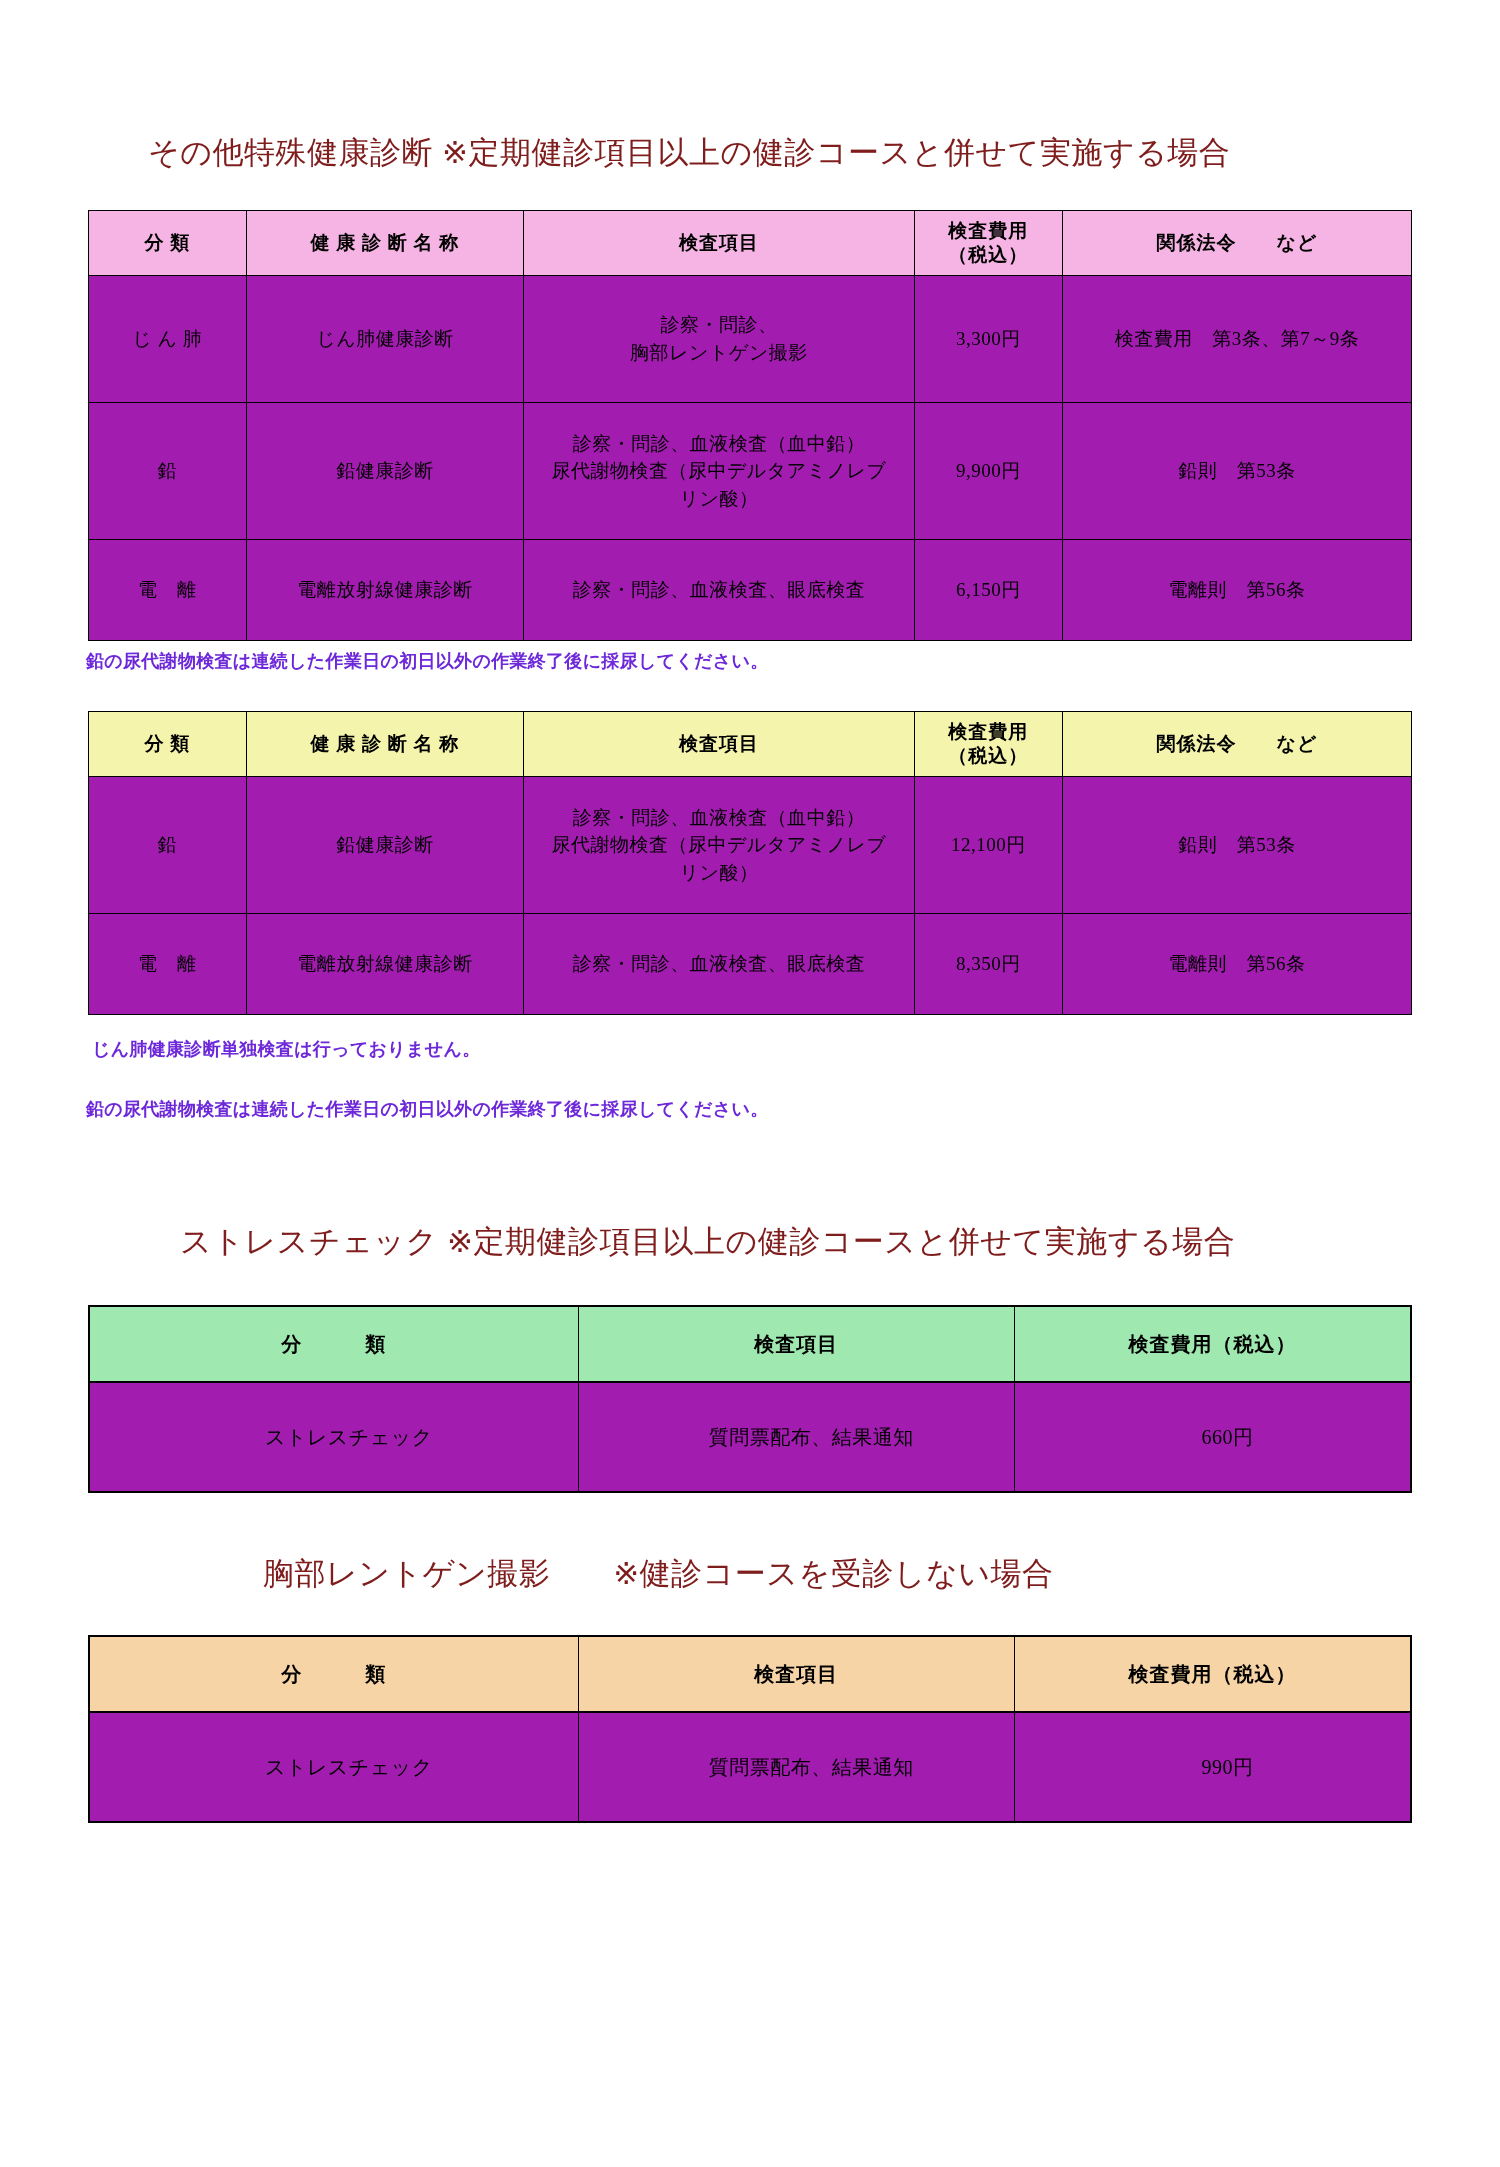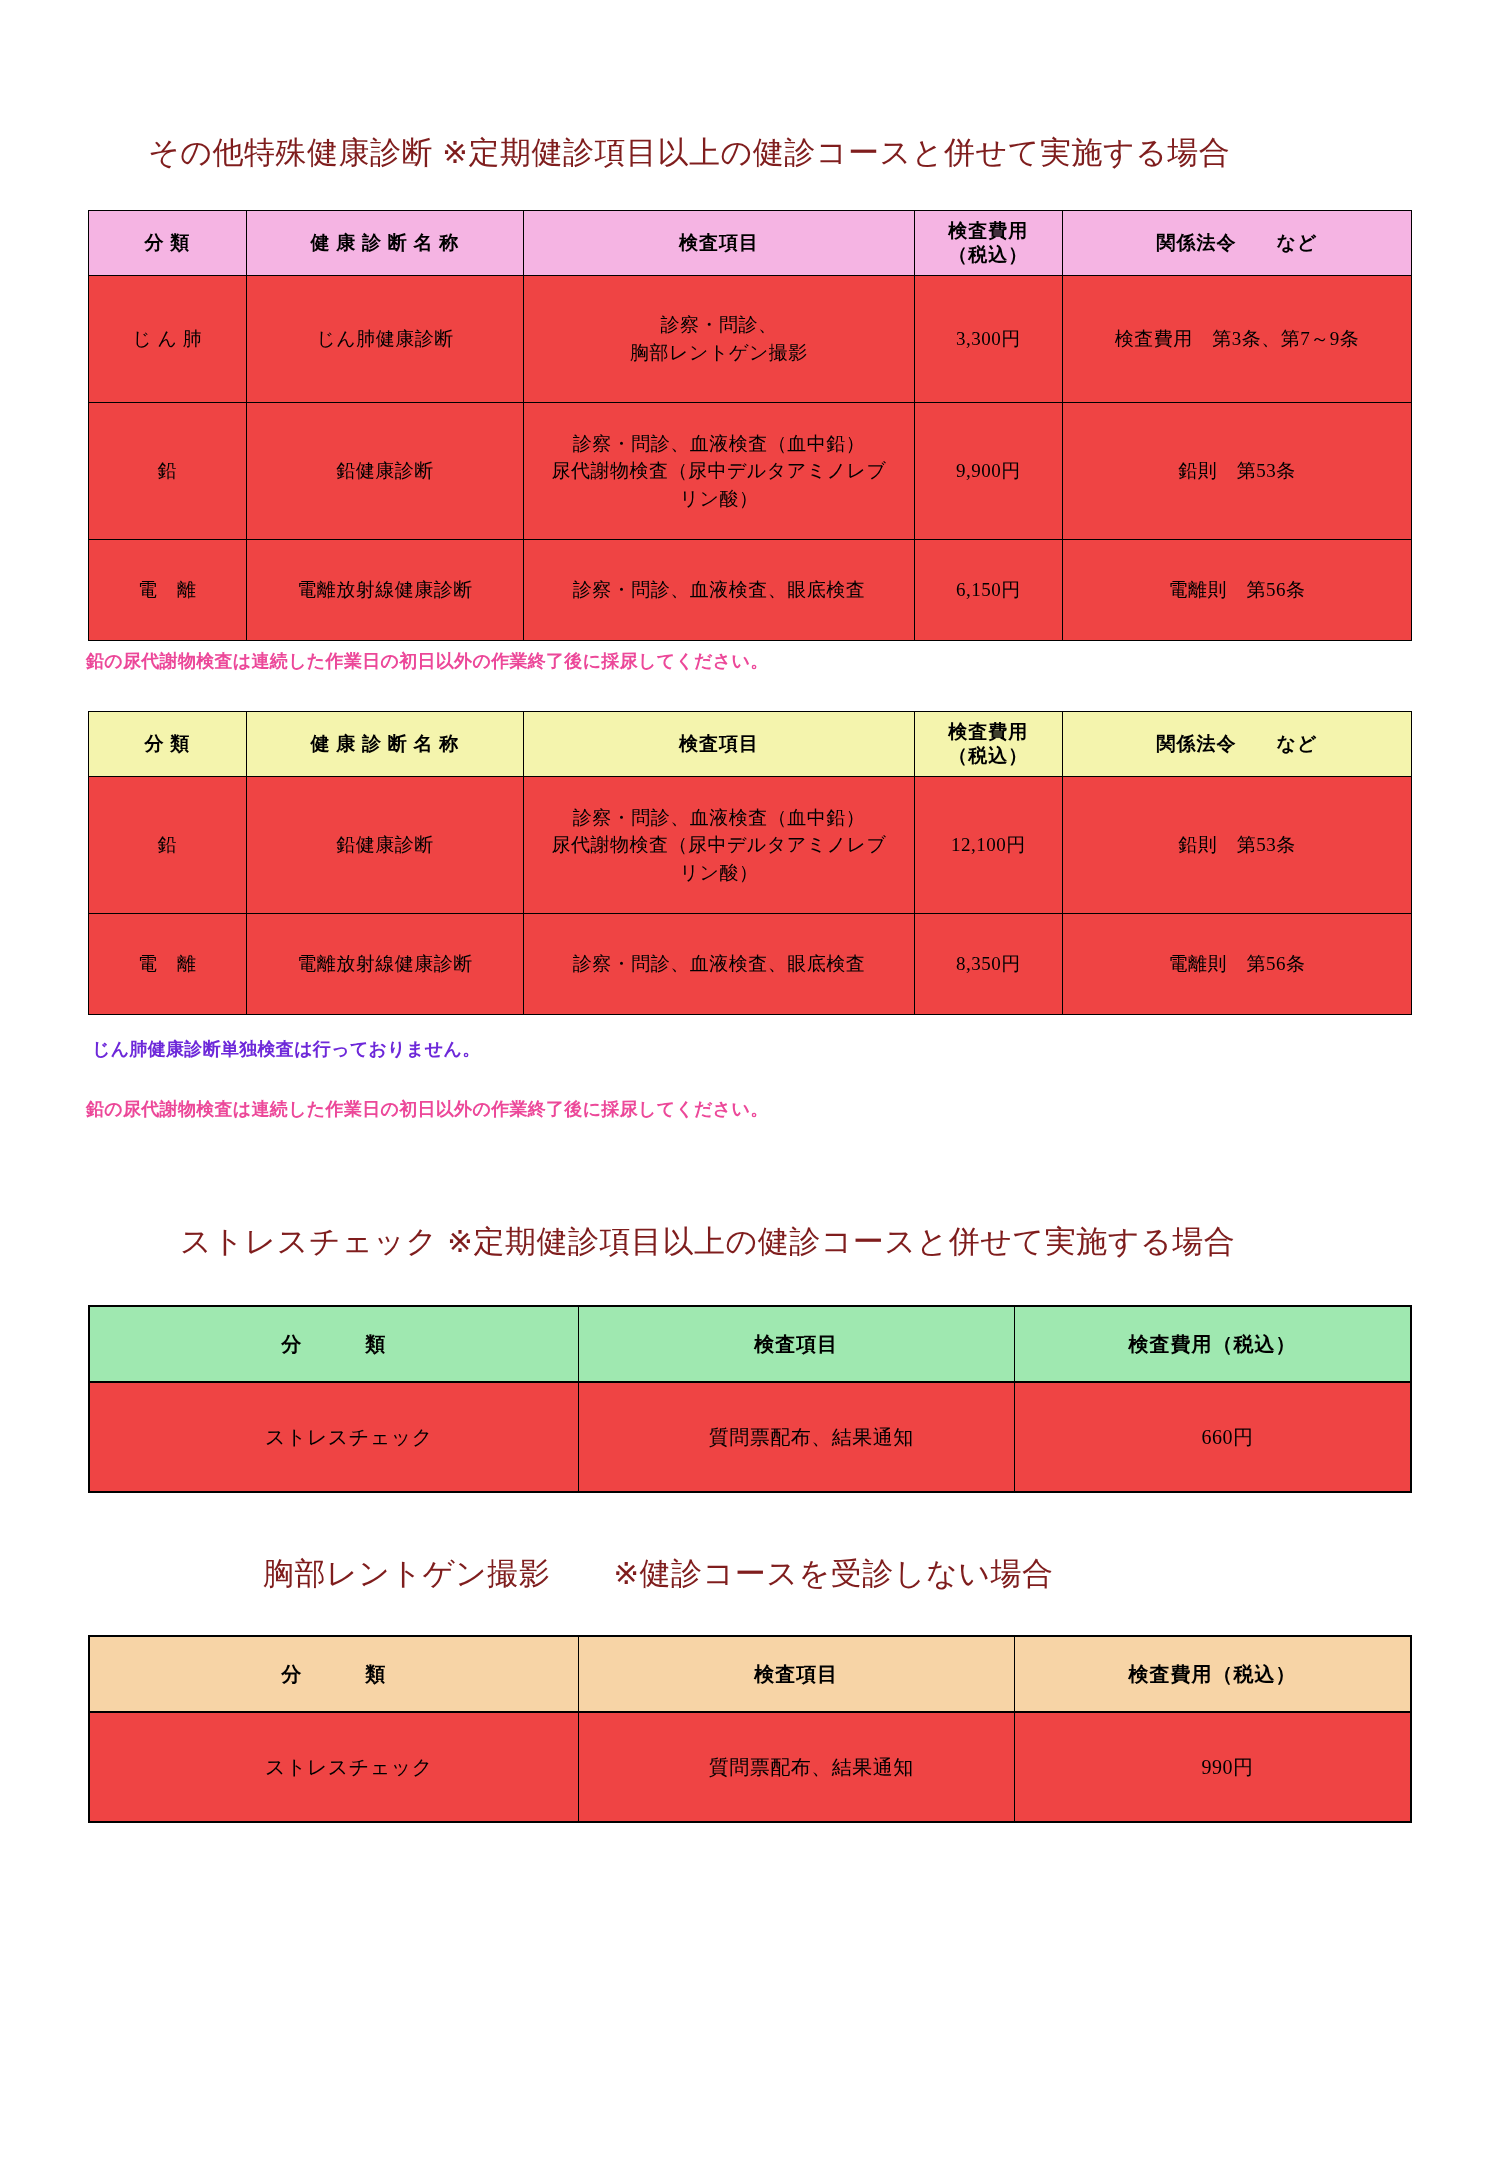--- a/index.html
+++ b/index.html
@@ -36,21 +36,21 @@
   .title-indent-0 { margin-left: 60px; }
   .title-indent-1 { margin-left: 155px; }
   .title-indent-2 { margin-left: 92px; }
   .title-indent-3 { margin-left: 175px; }
 
   
   table.doc-table {
     border-collapse: collapse;
     width: 1324px;
     table-layout: fixed;
-    background: #ef4444;
+    background: #a21caf;
   }
   table.doc-table th,
   table.doc-table td {
     border: 1px solid #000000;
     text-align: center;
     vertical-align: middle;
     padding: 4px 6px;
     font-family: "Liberation Serif", "DejaVu Serif", serif;
   }
   table.doc-table th {
@@ -109,21 +109,21 @@
   .row-short td  { height: 92px; }
 
   
   .note {
     font-family: "Liberation Sans", "DejaVu Sans", sans-serif;
     font-size: 18px;
     font-weight: bold;
     letter-spacing: 0.3px;
     white-space: nowrap;
   }
-  .note-red   { color: #ec4899; }
+  .note-red   { color: #6d28d9; }
   .note-black { color: #6d28d9; }
 
   
   .sp-top-title   { padding-top: 132px; }
   .sp-after-title { height: 36px; }
   .sp-note-1      { margin-top: 8px; margin-left: -2px; }
   .sp-title2      { margin-top: 50px; }
   .sp-table2      { margin-top: 38px; }
   .sp-note2a      { margin-top: 22px; margin-left: 4px; }
   .sp-note2b      { margin-top: 36px; margin-left: -2px; }

